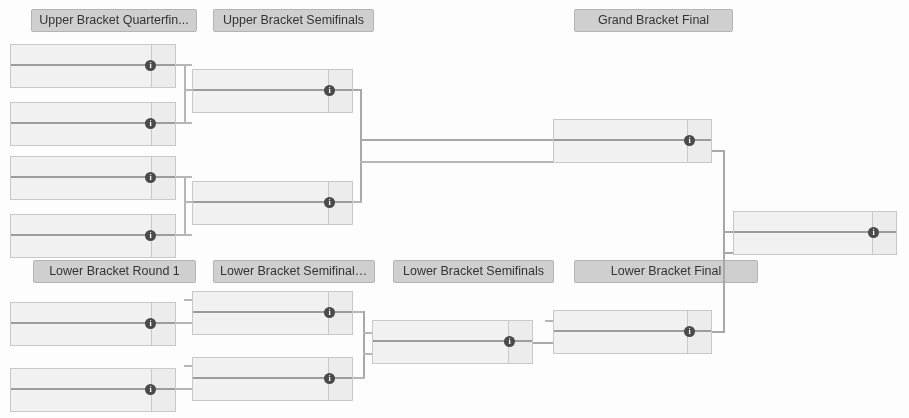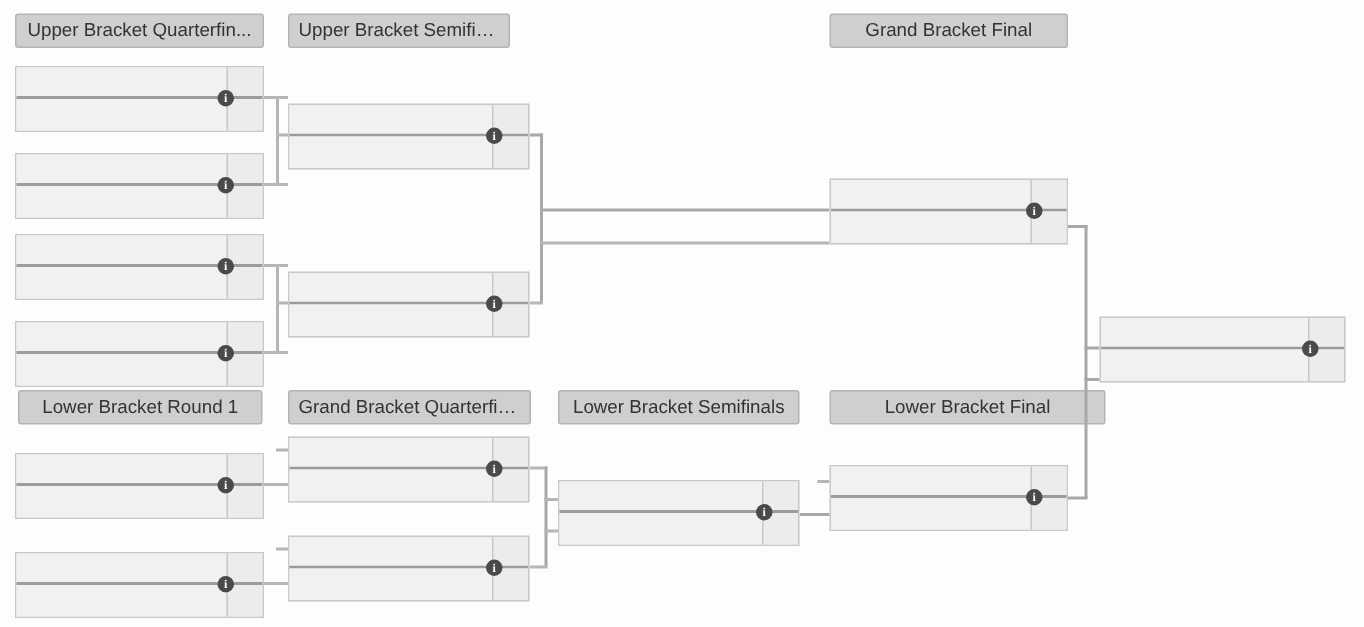--- a/index.html
+++ b/index.html
@@ -27,20 +27,21 @@
     border: 1px solid #b4b4b4;
     border-radius: 2px;
     color: #333333;
     font-size: 12.5px;
     line-height: 21px;
     text-align: center;
     white-space: nowrap;
     overflow: hidden;
     text-overflow: ellipsis;
     padding: 0 6px;
+    margin-left: 21px;
   }
 
   
   .match {
     position: absolute;
     box-sizing: border-box;
     border: 1px solid #c8c8c8;
     background: #f1f1f1;
     display: flex;
     flex-direction: column;
@@ -102,25 +103,25 @@
   .conn.h { height: 2px; }
   .conn.v { width: 2px; }
   .conn.thin { background: #b6b6b6; }
 </style>
 </head>
 <body>
 
 <div id="bracket-root">
 
   <div class="round-header" style="left:10px;  top:9px;   width:166px;">Upper Bracket Quarterfin...</div>
-  <div class="round-header" style="left:192px; top:9px;   width:148px;">Upper Bracket Semifinals</div>
+  <div class="round-header" style="left:192px; top:9px;   width:161px;">Upper Bracket Semifinals</div>
   <div class="round-header" style="left:553px; top:9px;   width:159px;">Grand Bracket Final</div>
 
   <div class="round-header" style="left:12px;  top:260px; width:163px;">Lower Bracket Round 1</div>
-  <div class="round-header" style="left:192px; top:260px; width:162px;">Grand Bracket Quarterfin...</div>
+  <div class="round-header" style="left:192px; top:260px; width:162px;">Lower Bracket Semifinals...</div>
   <div class="round-header" style="left:372px; top:260px; width:161px;">Lower Bracket Semifinals</div>
   <div class="round-header" style="left:553px; top:260px; width:184px;">Lower Bracket Final</div>
 
   <div class="conn h thin" style="left:176px; top:64px;  width:16px;"></div>
   <div class="conn v thin" style="left:184px; top:64px;  height:60px;"></div>
 
   <div class="conn h thin" style="left:176px; top:122px; width:16px;"></div>
 
   <div class="conn h thin" style="left:184px; top:89px;  width:8px;"></div>
 

